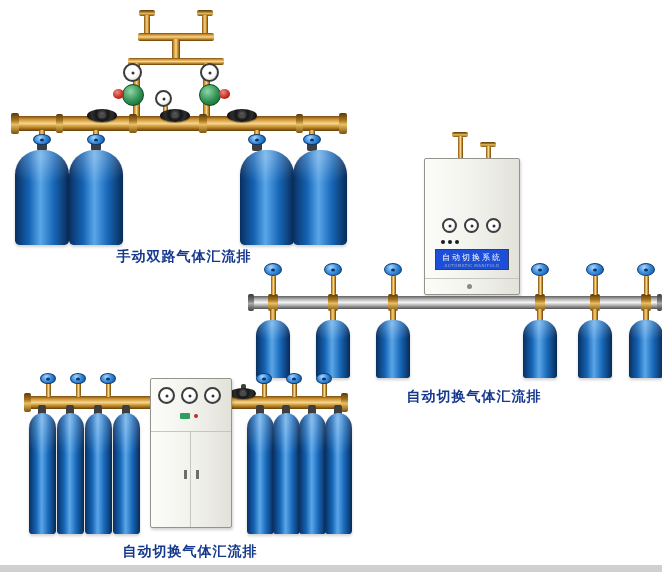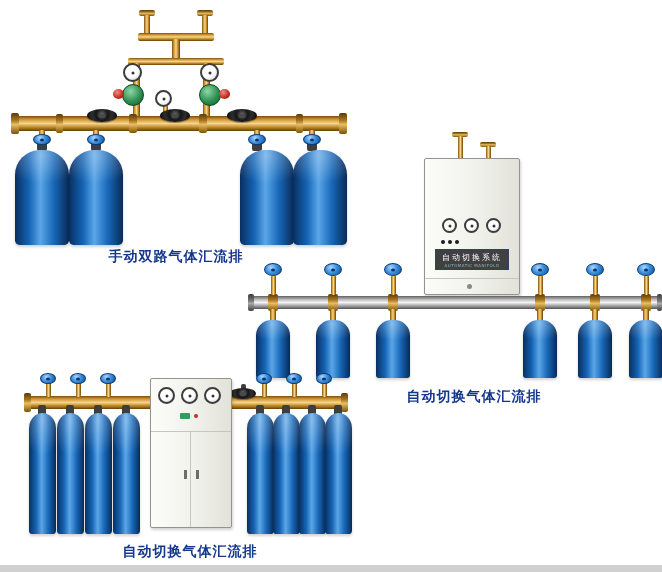--- a/index.html
+++ b/index.html
@@ -20,21 +20,21 @@
 .wheel::after{content:"";position:absolute;left:50%;top:50%;width:7px;height:4px;transform:translate(-50%,-50%);background:#4a4a4a;border-radius:50%}
 .bluecap{background:radial-gradient(circle at 38% 32%,#aed6ff 0%,#3b8ede 45%,#0c4c96 100%);border-radius:50%;border:1px solid #093a74}
 .bluecap::after{content:"";position:absolute;left:50%;top:50%;width:4px;height:3px;transform:translate(-50%,-50%);background:#083468;border-radius:50%}
 .greenbody{background:radial-gradient(circle at 38% 32%,#8fd8a6 0%,#2f8f52 55%,#0f5a2c 100%);border-radius:50%;border:1px solid #0b4a23}
 .redknob{background:radial-gradient(circle at 38% 32%,#ef8a80 0%,#c22a1c 60%,#7d130a 100%);border-radius:50%}
 .dark{background:#3e3e3e;border-radius:2px}
 .graycap{background:linear-gradient(180deg,#3a3a3a,#777 40%,#aaa 55%,#3f3f3f);border-radius:2px}
 .cabinet{border:1px solid #94948c;border-radius:2px;background:linear-gradient(90deg,#fcfcf9 0%,#f1f1ec 55%,#e2e2da 100%);box-shadow:1px 2px 3px rgba(0,0,0,.18)}
 .seam{background:#c6c6be}
 .caption{position:absolute;width:180px;text-align:center;font-size:14px;font-weight:bold;letter-spacing:1px;color:#15388c}
-.nameplate{background:#404040;border:1px solid #30425f;color:#fff;text-align:center;overflow:hidden}
+.nameplate{background:#1d4ed8;border:1px solid #30425f;color:#fff;text-align:center;overflow:hidden}
 .np-title{font-size:8px;line-height:11px;letter-spacing:2px;margin-top:2px}
 .np-sub{font-size:4px;line-height:5px;color:#9db0cc;letter-spacing:.5px}
 </style>
 </head>
 <body>
 
 <div class="canvas">
 
   <div class="layer">
 
@@ -78,21 +78,21 @@
     <div class="abs dark" style="left:252px;top:141px;width:10px;height:10px"></div>
     <div class="abs bluecap" style="left:248px;top:134px;width:18px;height:11px"></div>
     <div class="abs pipe-v" style="left:309px;top:130px;width:6px;height:14px"></div>
     <div class="abs dark" style="left:307px;top:141px;width:10px;height:10px"></div>
     <div class="abs bluecap" style="left:303px;top:134px;width:18px;height:11px"></div>
 
     <div class="abs cyl" style="left:15px;top:150px;width:54px;height:95px"></div>
     <div class="abs cyl" style="left:69px;top:150px;width:54px;height:95px"></div>
     <div class="abs cyl" style="left:240px;top:150px;width:54px;height:95px"></div>
     <div class="abs cyl" style="left:293px;top:150px;width:54px;height:95px"></div>
-    <div class="caption" style="left:86px;top:248px">手动双路气体汇流排</div>
+    <div class="caption" style="left:94px;top:248px">手动双路气体汇流排</div>
   </div>
 
   <div class="layer">
     <div class="abs flange" style="left:452px;top:132px;width:16px;height:5px"></div>
     <div class="abs pipe-v" style="left:458px;top:136px;width:5px;height:24px"></div>
     <div class="abs flange" style="left:480px;top:142px;width:16px;height:5px"></div>
     <div class="abs pipe-v" style="left:486px;top:146px;width:5px;height:14px"></div>
     <div class="abs cabinet" style="left:424px;top:158px;width:96px;height:137px"></div>
     <div class="abs gauge" style="left:442px;top:218px;width:15px;height:15px"></div>
     <div class="abs gauge" style="left:464px;top:218px;width:15px;height:15px"></div>

